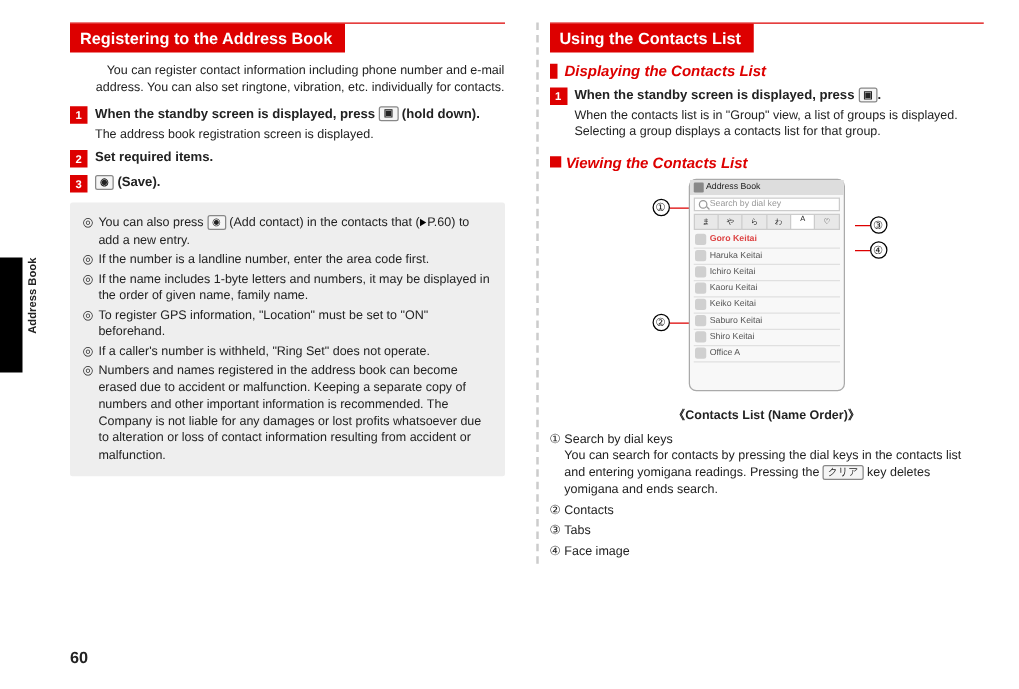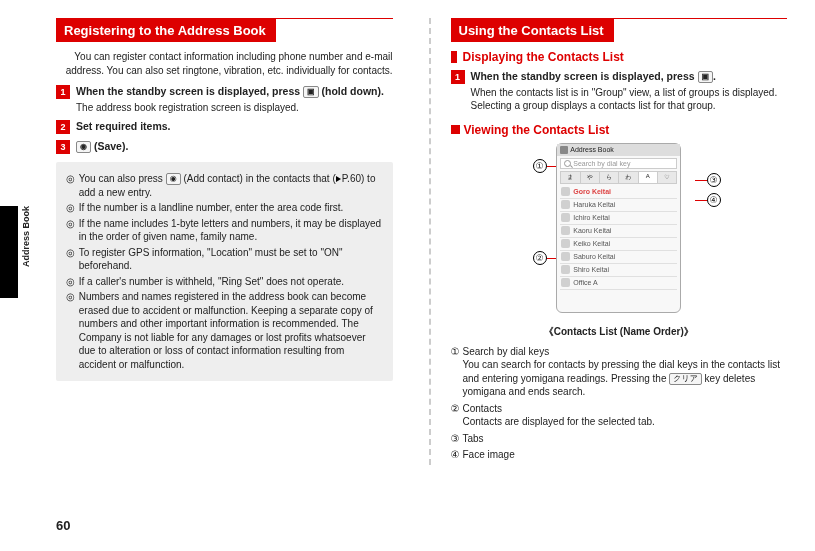--- a/index.html
+++ b/index.html
@@ -1,23 +1,23 @@
 <!DOCTYPE html>
 <html><head>
 <meta charset="utf-8">
 <style>
   * { box-sizing: border-box; margin: 0; padding: 0; }
   body { font-family: Arial, Helvetica, sans-serif; font-size: 10px; color: #222; background: #fff; width: 815px; height: 551px; position: relative; padding: 18px 28px 24px 56px; }
-  .cols { display: flex; gap: 12px; }
+  .cols { display: flex; gap: 1px; }
   .col { width: 355px; }
   .col-left { margin-right: 16px; }
   .divider-v { width: 0; border-left: 2px dashed #ccc; margin: 0 8px; }
   .sec-head { display: flex; align-items: stretch; border-top: 1.5px solid #d00; margin-bottom: 8px; }
   .sec-head .tab { background: #d00; color: #fff; font-weight: bold; font-size: 13px; padding: 4px 10px 4px 8px; }
-  .sub-head { display: flex; align-items: center; margin: 0 0 6px 0; }
+  .sub-head { display: flex; align-items: center; margin: 0 0 6px 0; font-style: italic; }
   .sub-head .bar { width: 6px; height: 12px; background: #d00; margin-right: 6px; }
   .sub-head .txt { color: #d00; font-weight: bold; font-size: 12px; }
   .body-text { font-size: 10px; line-height: 1.35; margin-bottom: 8px; text-align: right; }
   .step { display: flex; margin: 6px 0; }
   .step-num { width: 14px; height: 14px; background: #d00; color: #fff; font-weight: bold; font-size: 9px; display: flex; align-items: center; justify-content: center; margin-right: 6px; flex-shrink: 0; }
   .step-body { flex: 1; }
   .step-title { font-weight: bold; font-size: 10.5px; line-height: 1.3; }
   .step-desc { font-size: 10px; line-height: 1.35; margin-top: 2px; }
   .key { display: inline-block; border: 1px solid #888; border-radius: 2px; padding: 0 3px; font-size: 8px; line-height: 10px; vertical-align: 1px; background: #f5f5f5; }
   .notebox { background: #eee; padding: 8px 10px; margin-top: 8px; border-radius: 2px; }
@@ -215,21 +215,21 @@
     <div class="fig-cap">《Contacts List (Name Order)》</div>
 
     <div class="num-item">
       <span class="n">①</span>
       <span class="t"><strong>Search by dial keys</strong><br>
         <span>You can search for contacts by pressing the dial keys in the contacts list and entering yomigana readings. Pressing the </span><span class="key">クリア</span><span> key deletes yomigana and ends search.</span>
       </span>
     </div>
     <div class="num-item">
       <span class="n">②</span>
-      <span class="t"><strong>Contacts</strong><br><span>Contacts are displayed for the selected tab.</span></span>
+      <span class="t"><strong>Contacts</strong><br></span>
     </div>
     <div class="num-item">
       <span class="n">③</span>
       <span class="t"><strong>Tabs</strong></span>
     </div>
     <div class="num-item">
       <span class="n">④</span>
       <span class="t"><strong>Face image</strong><br></span>
     </div>
   </div>

